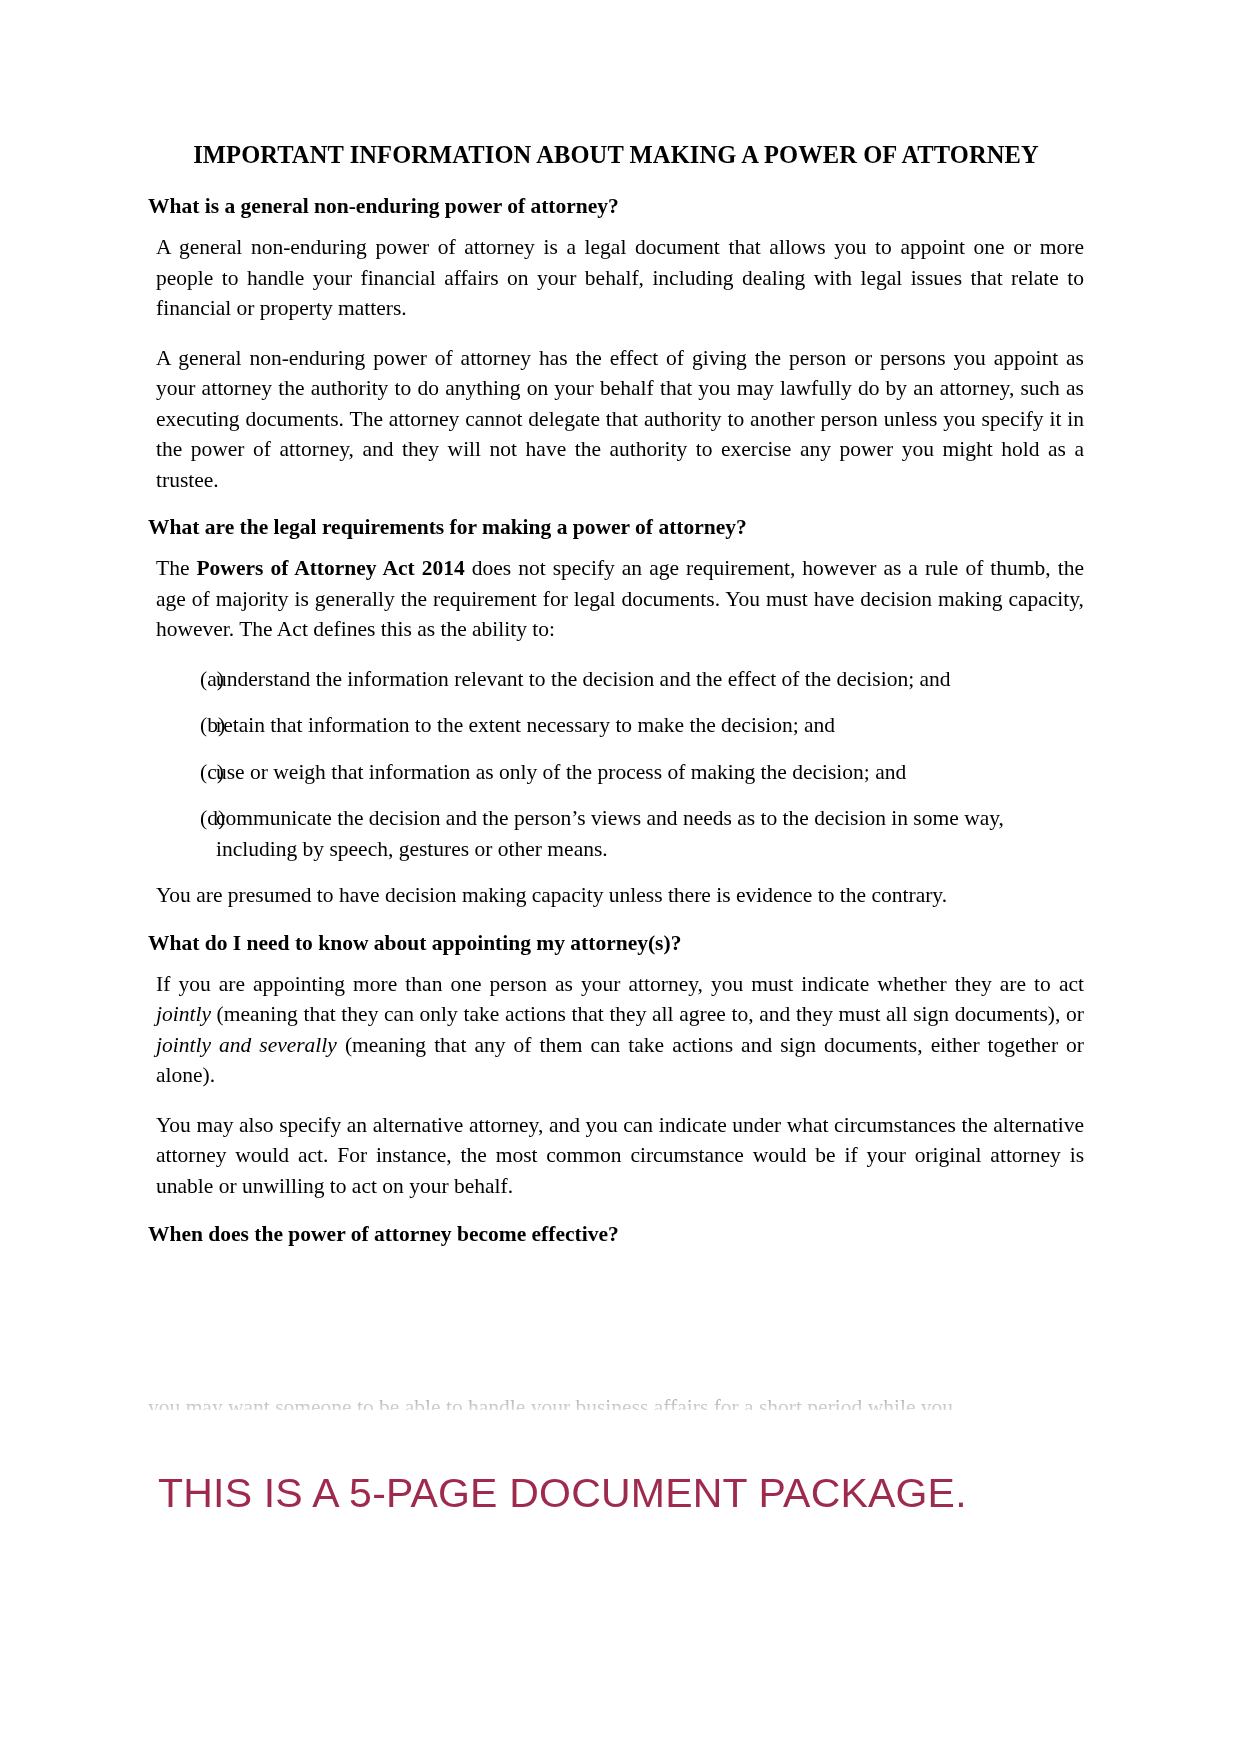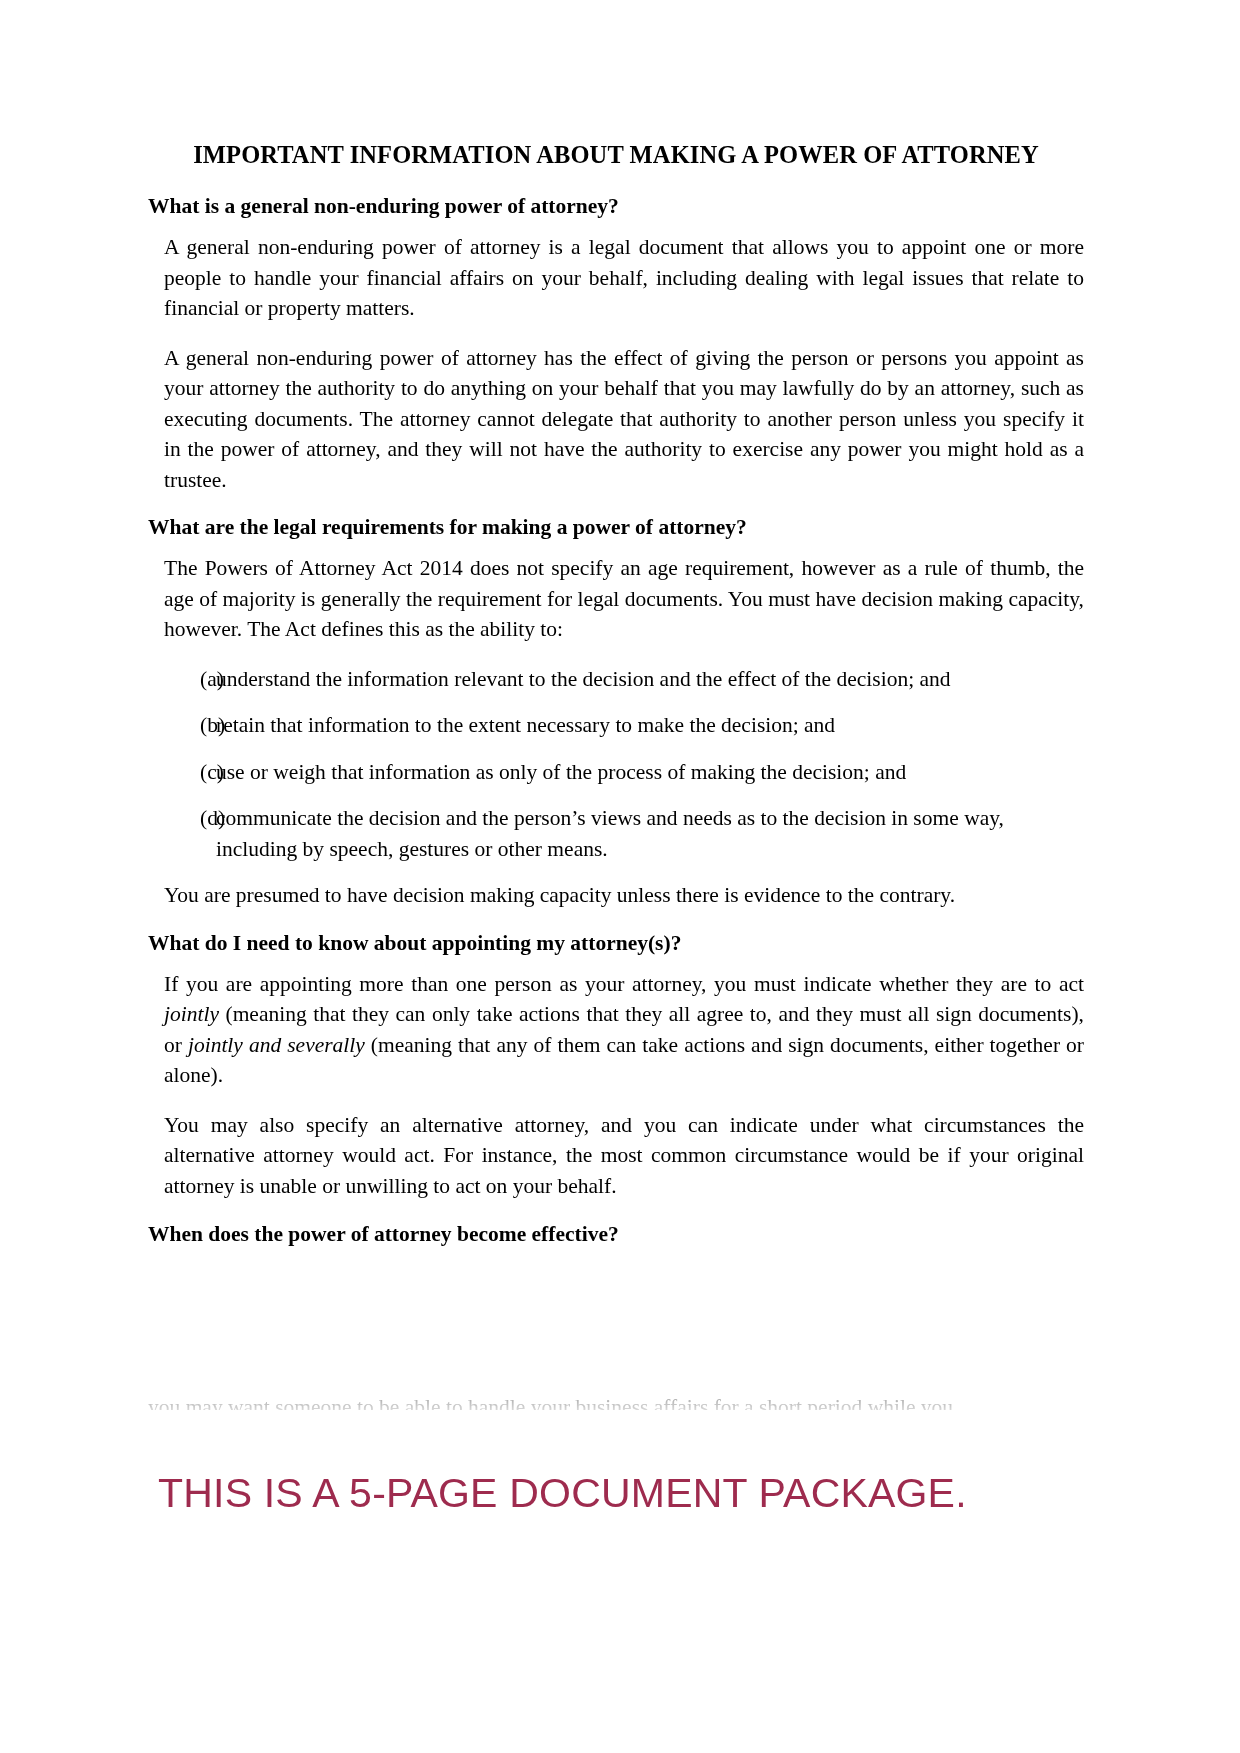--- a/index.html
+++ b/index.html
@@ -39,21 +39,21 @@
   }
   h2.heading {
     font-size: 21.5px;
     font-weight: bold;
     margin: 11px 0 11px 0;
     line-height: 1.3;
   }
   p.para {
     font-size: 21.5px;
     line-height: 1.42;
-    margin: 0 0 19px 16px;
+    margin: 0 0 19px 8px;
     text-align: justify;
   }
   .list {
     margin: 0 0 16px 0;
     padding: 0;
     list-style: none;
   }
   .list-item {
     display: flex;
     font-size: 21.5px;
@@ -64,21 +64,21 @@
     width: 68px;
     flex: 0 0 68px;
     text-align: left;
     padding-left: 52px;
     box-sizing: border-box;
   }
   .list-text {
     flex: 1 1 auto;
     text-align: left;
   }
-  b { font-weight: normal; }
+  b { font-weight: bold; }
   i.bi { font-weight: normal; font-style: italic; }
   .fade-line {
     position: absolute;
     left: 148px;
     top: 1392px;
     width: 936px;
     font-size: 21.5px;
     line-height: 1.42;
     color: #9a9a9a;
     overflow: hidden;

